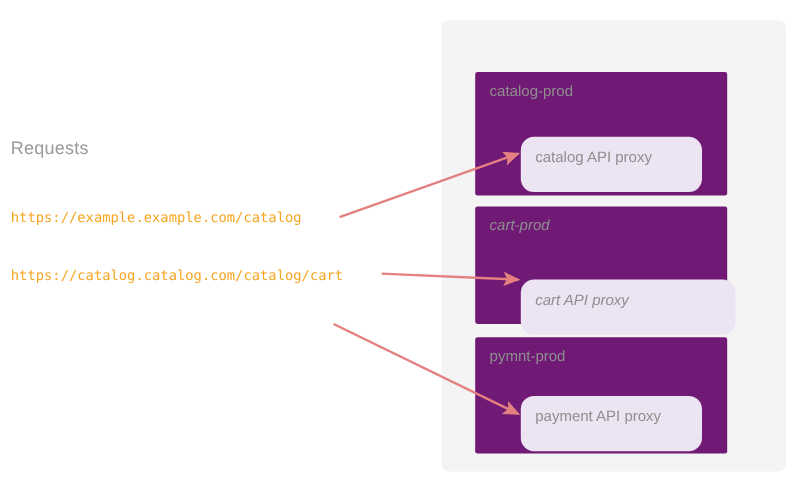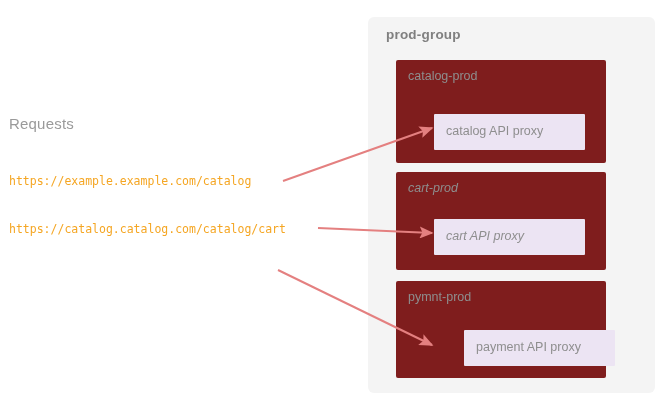--- a/index.html
+++ b/index.html
@@ -65,47 +65,47 @@
     font-weight: bold;
     color: #808080;
     white-space: nowrap;
     letter-spacing: 0.2px;
   }
 
   .namespace-box {
     position: absolute;
     left: 28px;
     width: 210px;
-    background: #7f1d1d;
+    background: #701a75;
     border-radius: 2px;
   }
   #namespace-box-0 { top: 43px;  height: 103px; }
   #namespace-box-1 { top: 155px; height: 98px; font-style: italic; }
   #namespace-box-2 { top: 264px; height: 97px; }
 
   .namespace-label {
     position: absolute;
     left: 12px;
     top: 9px;
     font-size: 12.5px;
     color: #8e8e8e;
     white-space: nowrap;
   }
 
   .proxy-box {
     position: absolute;
     left: 38px;
     width: 151px;
-    height: 36px;
+    height: 46px;
     background: #ece4f3;
-    border-radius: 1px;
+    border-radius: 11px;
   }
   #proxy-box-0 { top: 54px; }
-  #proxy-box-1 { top: 47px; }
-  #proxy-box-2 { top: 49px; margin-left: 30px; }
+  #proxy-box-1 { top: 61px; padding-left: 28px; }
+  #proxy-box-2 { top: 49px; }
 
   .proxy-label {
     position: absolute;
     left: 12px;
     top: 0;
     height: 35px;
     line-height: 35px;
     font-size: 12.5px;
     color: #8e8e8e;
     white-space: nowrap;
@@ -129,21 +129,20 @@
   <div id="requests-heading">Requests</div>
 
   <div class="request-url" id="request-url-0">https://example.example.com/catalog</div>
 
   <div class="request-url" id="request-url-1">https://catalog.catalog.com/catalog/cart</div>
 
 </div>
 
 <div id="prod-group-panel">
 
-  <div id="prod-group-title">prod-group</div>
 
   <div class="namespace-box" id="namespace-box-0">
     <div class="namespace-label">catalog-prod</div>
     <div class="proxy-box" id="proxy-box-0">
       <div class="proxy-label">catalog API proxy</div>
     </div>
   </div>
 
   <div class="namespace-box" id="namespace-box-1">
     <div class="namespace-label">cart-prod</div>

